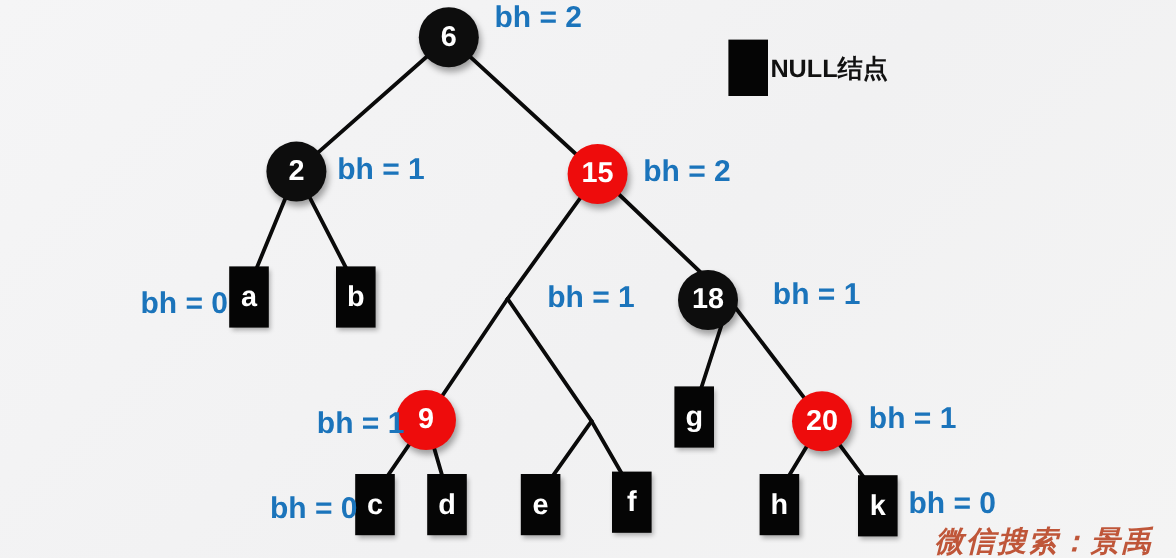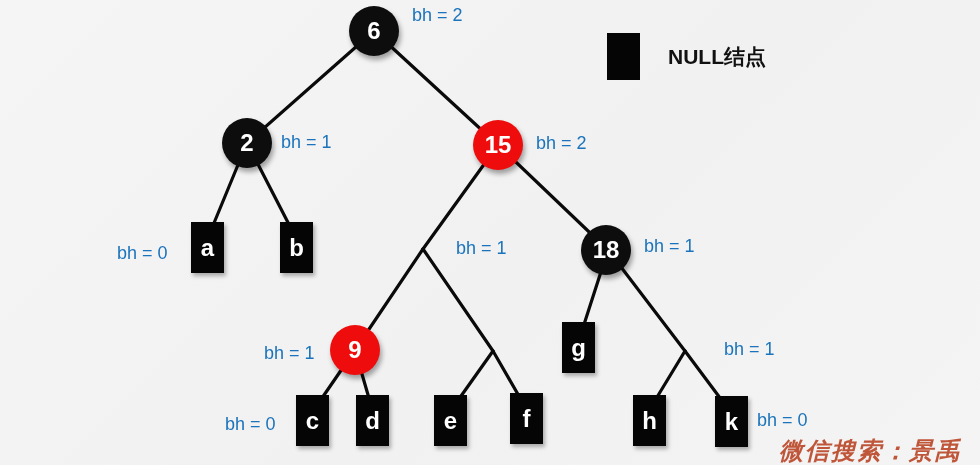--- a/index.html
+++ b/index.html
@@ -49,38 +49,38 @@
     justify-content: center;
     color: #ffffff;
     font-size: 24px;
     font-weight: bold;
     box-shadow: 2px 3px 4px rgba(0,0,0,0.3);
   }
   .bh-label {
     position: absolute;
     transform: translateY(-50%);
     color: #1b74bb;
-    font-size: 18px;
-    font-weight: normal;
+    font-size: 25px;
+    font-weight: bold;
     white-space: nowrap;
   }
   .legend {
     position: absolute;
     left: 607px;
     top: 33px;
     display: flex;
     align-items: center;
   }
   .legend-swatch {
     width: 33px;
     height: 47px;
     background: #050505;
   }
   .legend-label {
-    margin-left: 28px;
+    margin-left: 2px;
     color: #111111;
     font-size: 21px;
     font-weight: bold;
     white-space: nowrap;
   }
   .watermark {
     position: absolute;
     left: 779px;
     top: 435px;
     color: #bf5639;
@@ -112,22 +112,23 @@
     <line x1="355" y1="350" x2="373" y2="412"></line>
     <line x1="493" y1="351" x2="449" y2="413"></line>
     <line x1="493" y1="351" x2="527" y2="410"></line>
     <line x1="685" y1="351" x2="648" y2="412"></line>
     <line x1="685" y1="351" x2="732" y2="414"></line>
   </svg>
 
   <div class="cnode black" style="left:349px; top:6px;">6</div>
   <div class="cnode black" style="left:222px; top:118px;">2</div>
   <div class="cnode red" style="left:473px; top:120px;">15</div>
-  <div class="cnode black" style="left:581px; top:225px;">18</div>
+  <div class="cnode black" style="left:565px; top:225px;">18</div>
   <div class="cnode red" style="left:330px; top:325px;">9</div>
+  <div class="cnode red" style="left:660px; top:326px;">20</div>
 
   <div class="nullnode" style="left:191px; top:222px;">a</div>
   <div class="nullnode" style="left:280px; top:222px;">b</div>
   <div class="nullnode" style="left:562px; top:322px;">g</div>
   <div class="nullnode" style="left:296px; top:395px;">c</div>
   <div class="nullnode" style="left:356px; top:395px;">d</div>
   <div class="nullnode" style="left:434px; top:395px;">e</div>
   <div class="nullnode" style="left:510px; top:393px;">f</div>
   <div class="nullnode" style="left:633px; top:395px;">h</div>
   <div class="nullnode" style="left:715px; top:396px;">k</div>

